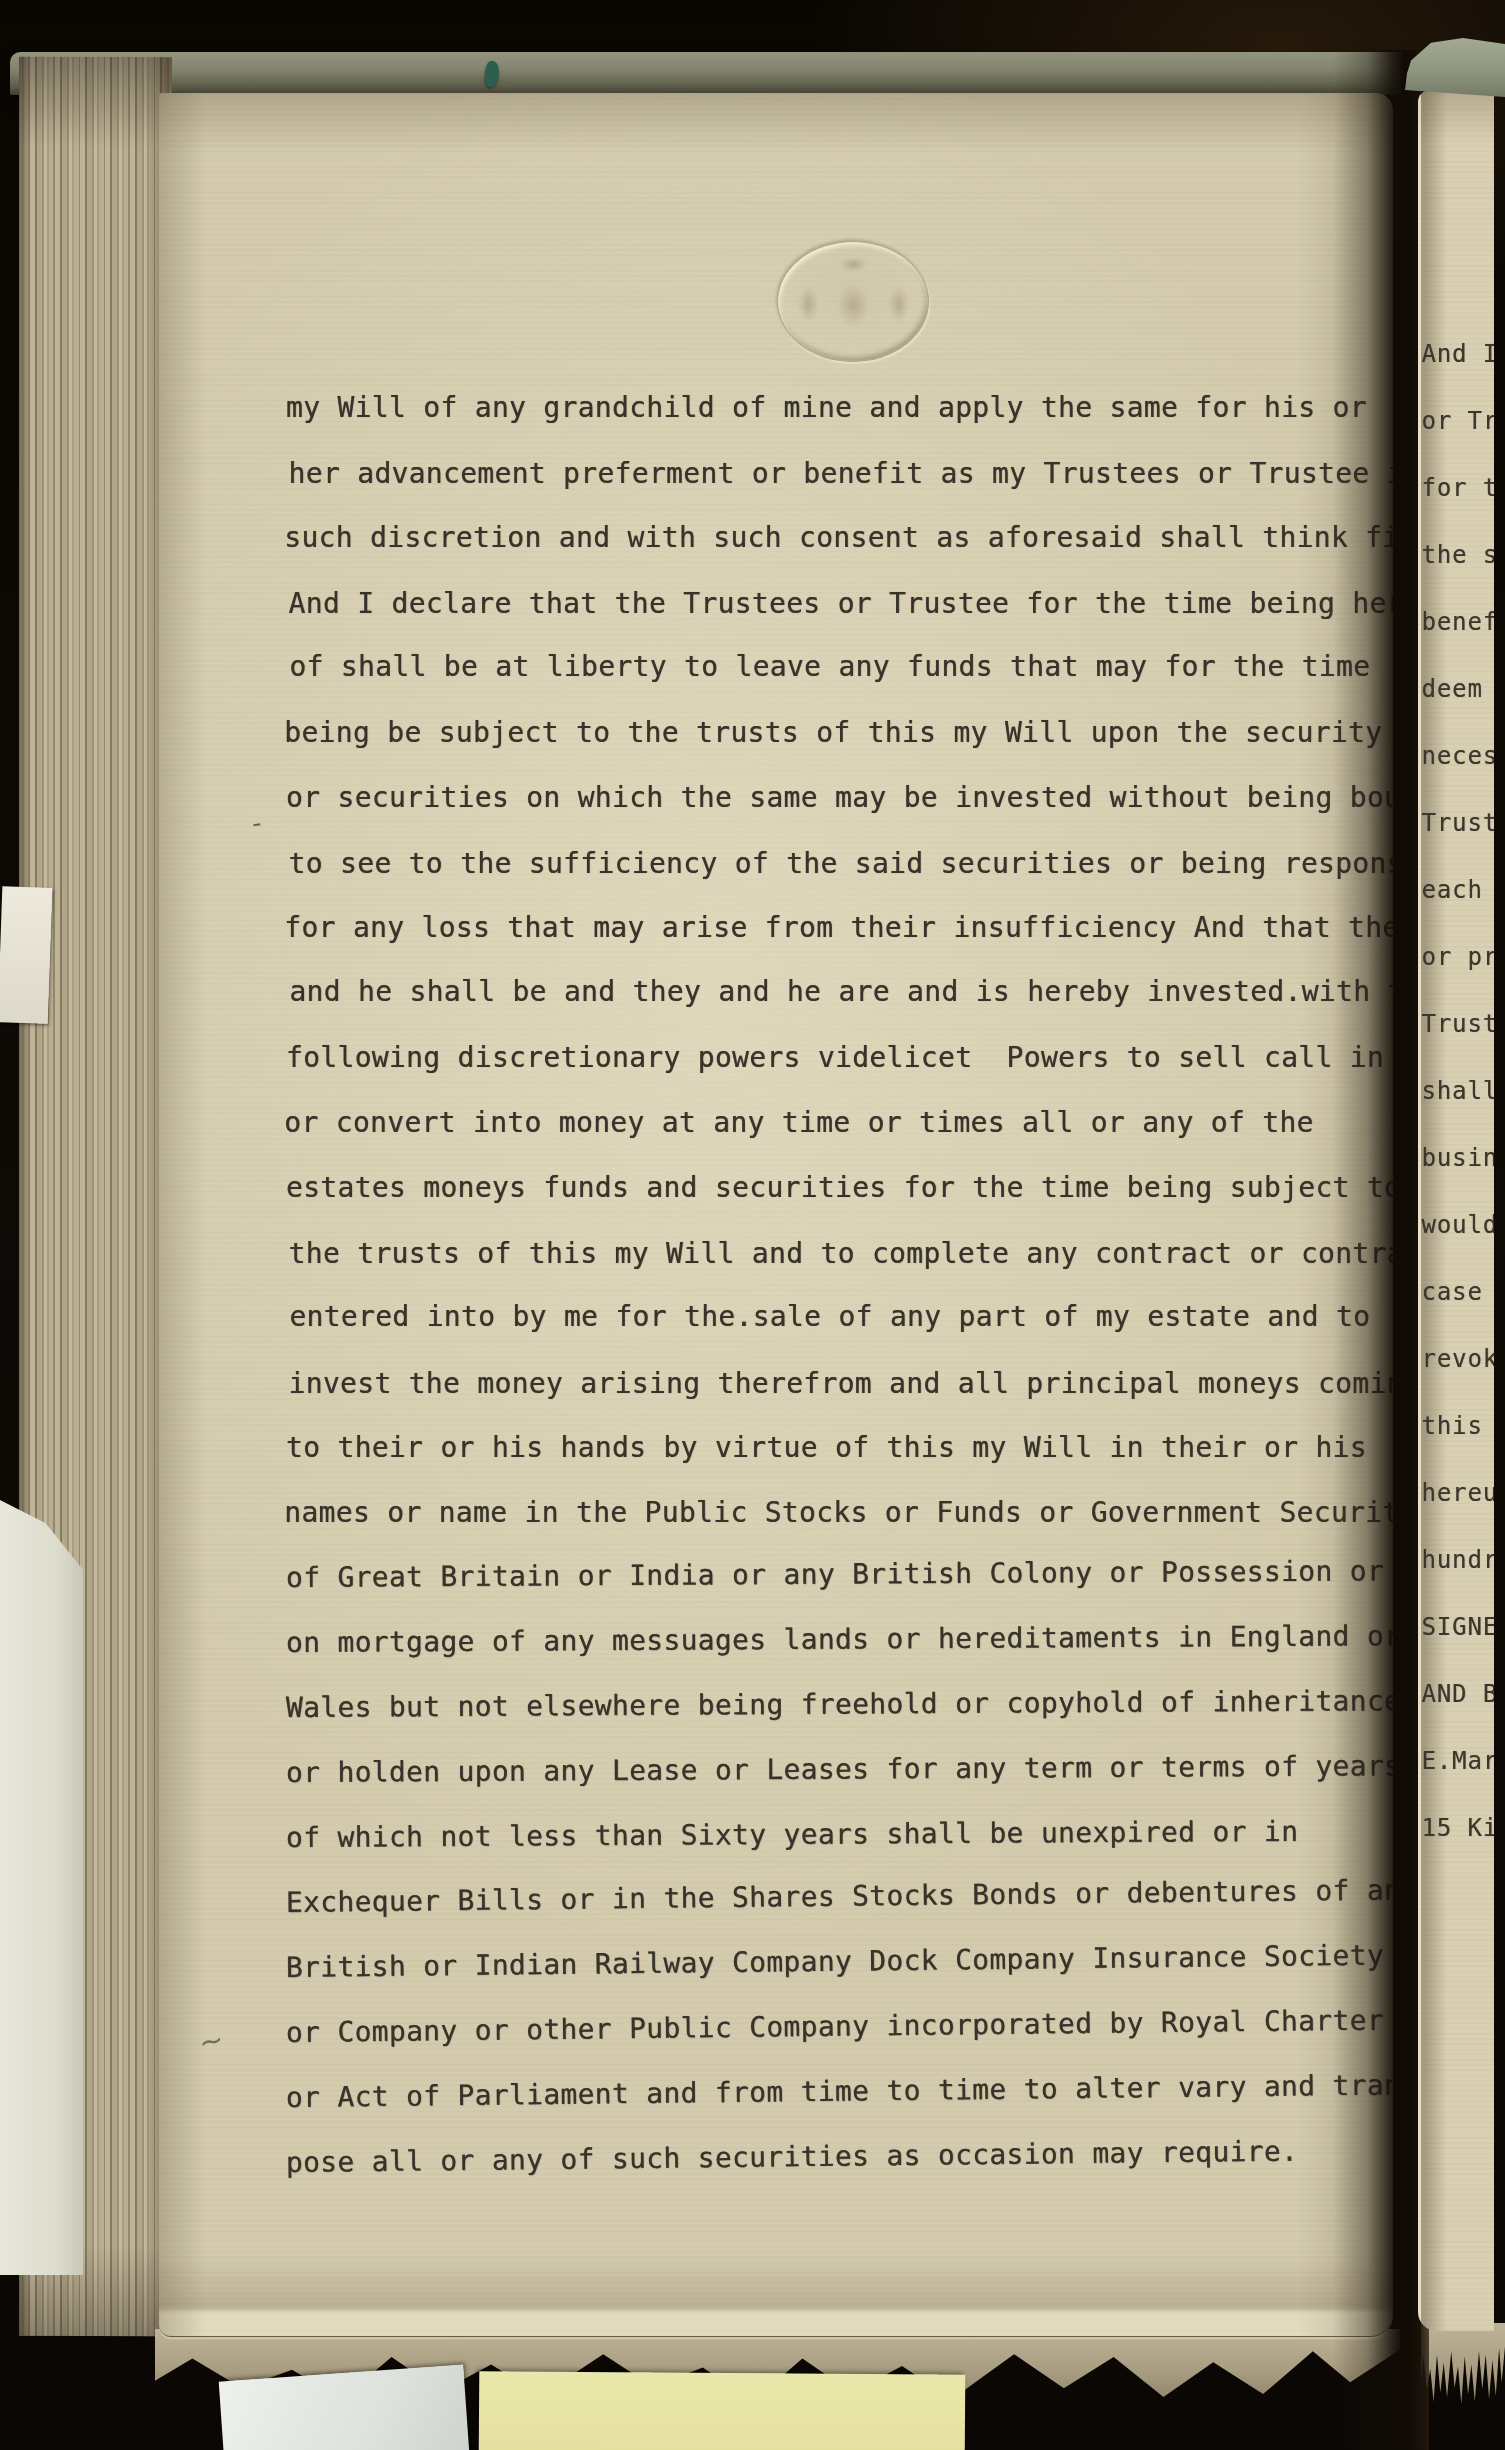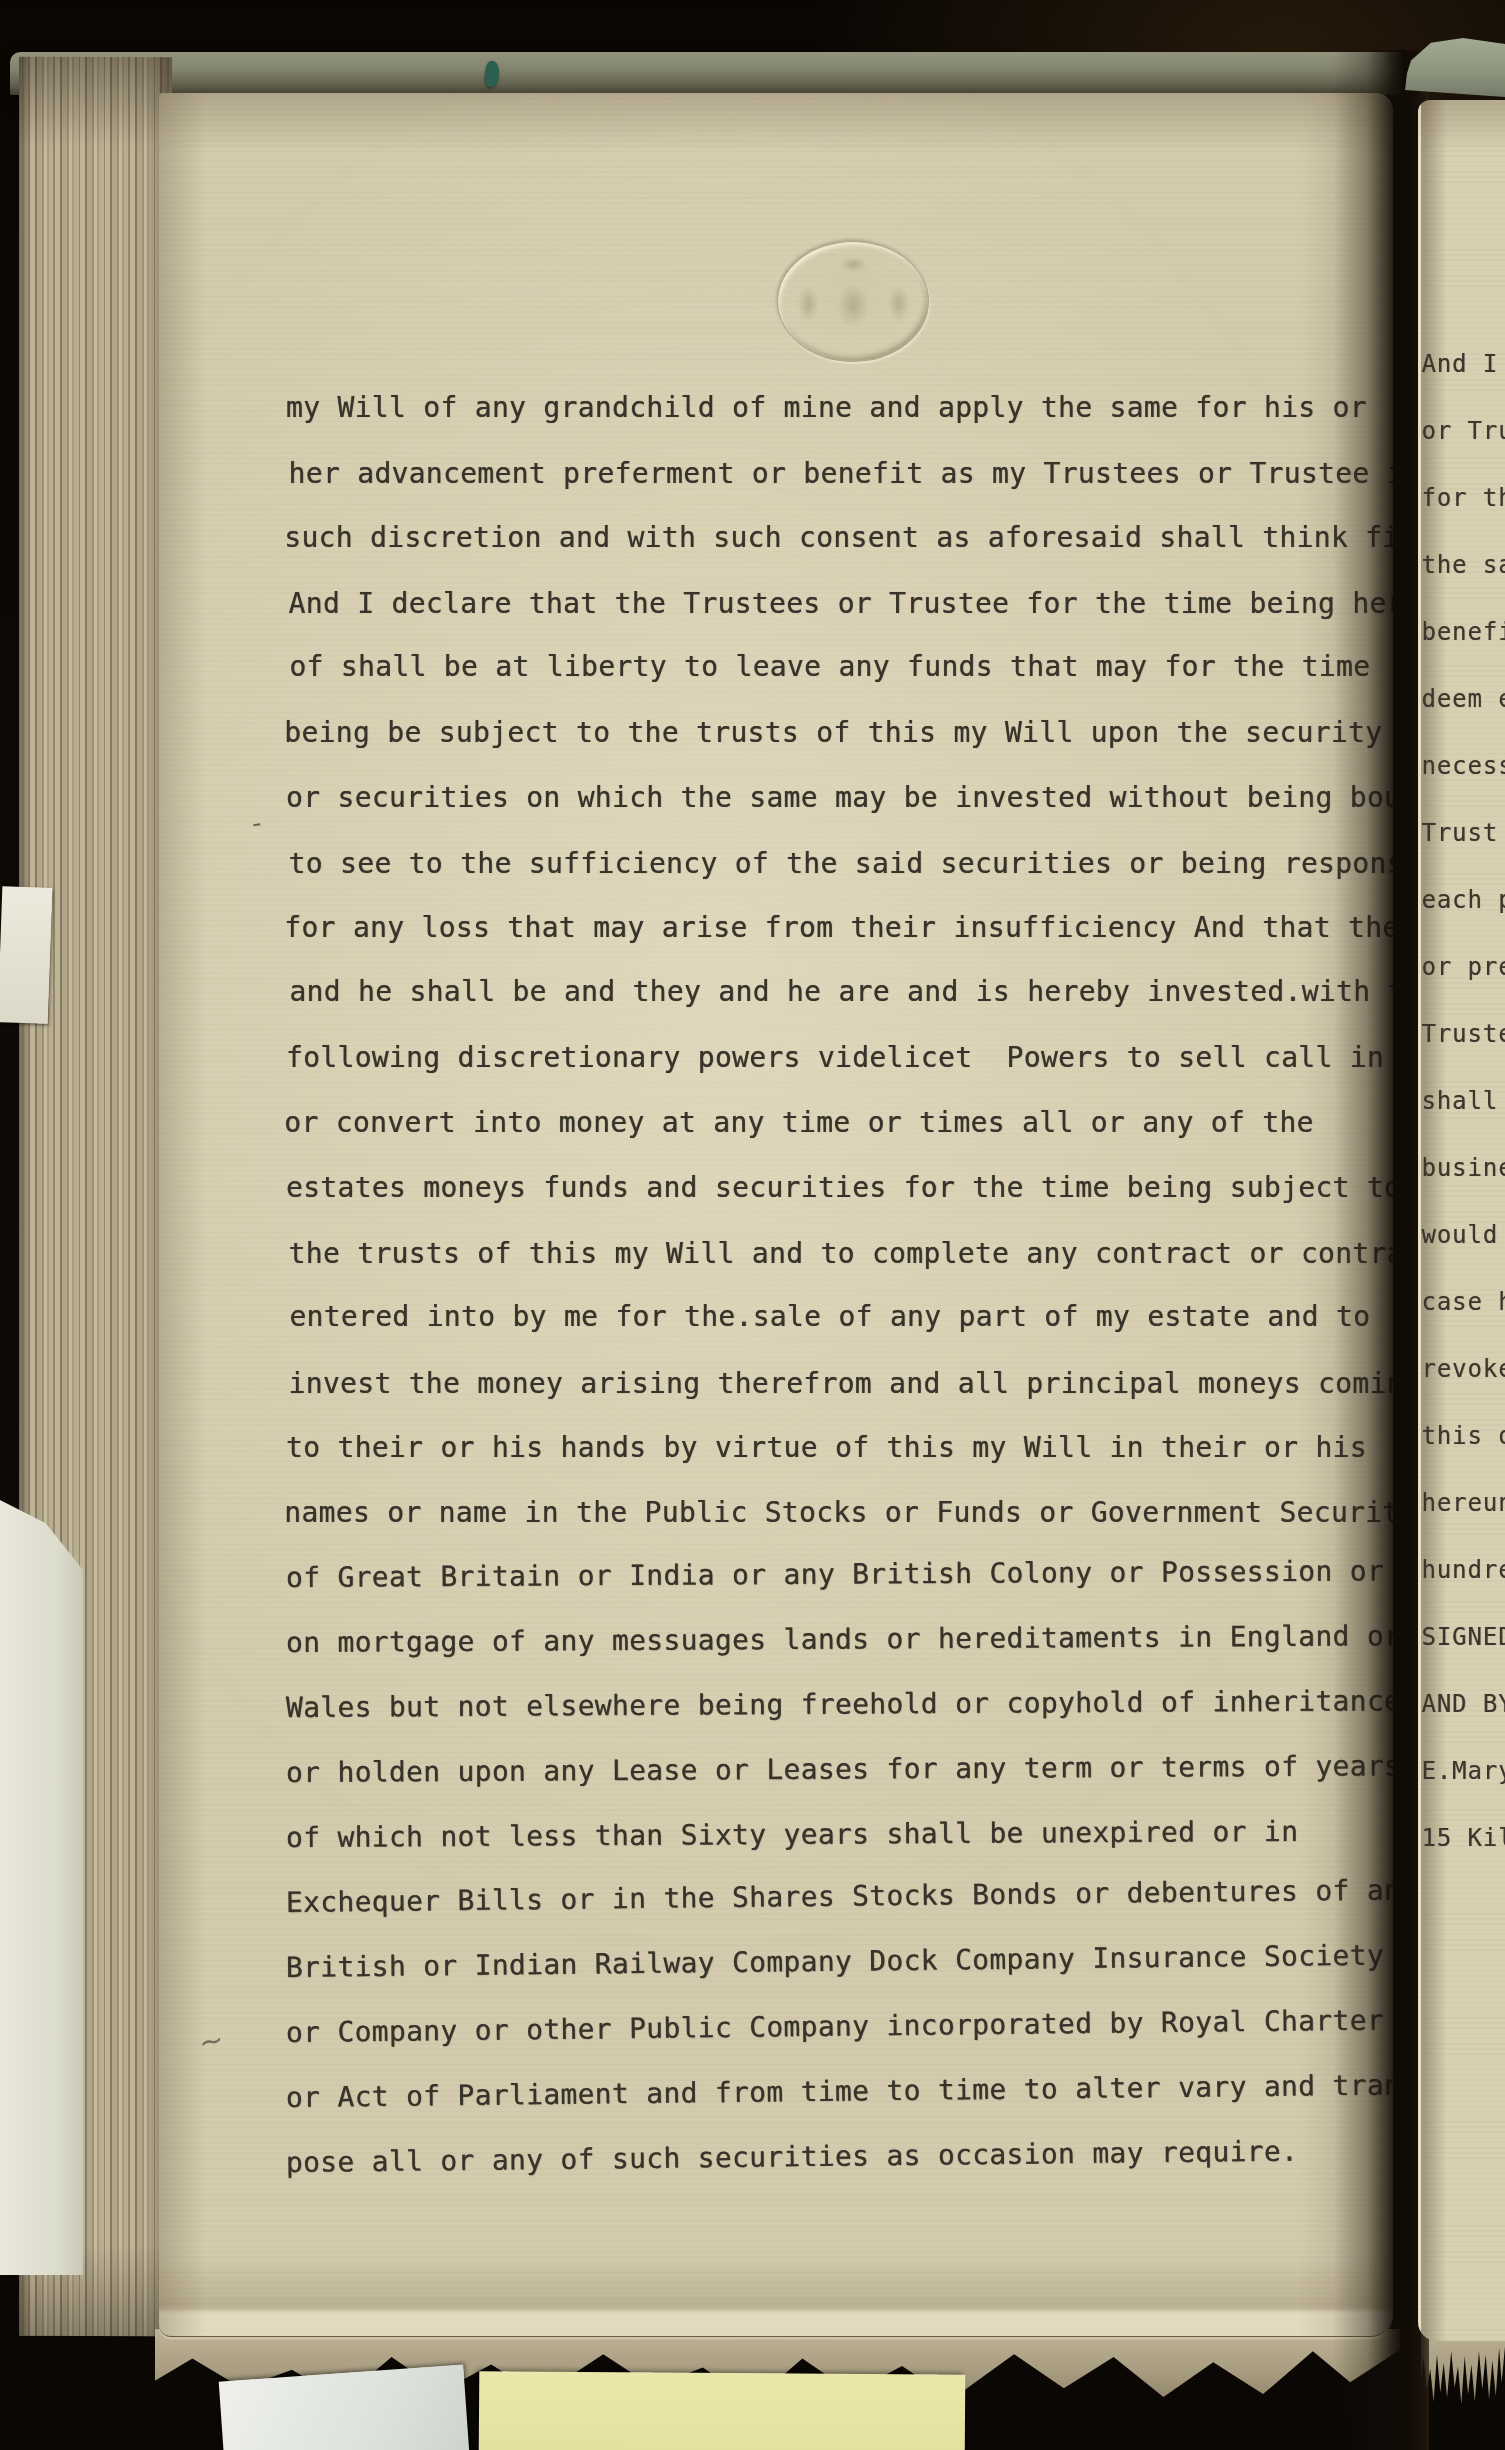--- a/index.html
+++ b/index.html
@@ -118,21 +118,21 @@
   .mark-squiggle{left:40px;top:1931px;font-size:29px;transform:rotate(-12deg);color:rgba(100,92,74,0.85);}
   
   .gutter{
     position:absolute;left:1333px;top:50px;width:96px;height:2400px;
     background:linear-gradient(90deg,
       rgba(22,15,8,0) 0%, rgba(24,17,9,0.30) 35%, rgba(16,11,6,0.85) 62%,
       #100a05 74%, #150e07 86%, rgba(40,30,16,0.75) 100%);
   }
   
   .page-right{
-    position:absolute;left:1418px;top:100px;width:88px;height:2241px;overflow:hidden;
+    position:absolute;left:1418px;top:90px;width:76px;height:2241px;overflow:hidden;
     background-color:#d9d0b3;
     background-image:
       linear-gradient(90deg, rgba(245,239,216,0.6) 0 2.6px, rgba(70,56,34,0.35) 3.4px 6.9px, rgba(0,0,0,0) 29px),
       linear-gradient(180deg, rgba(95,82,56,0.30) 0, rgba(0,0,0,0) 52px),
       repeating-linear-gradient(0deg, rgba(120,110,82,0.05) 0 1.7px, rgba(0,0,0,0) 1.7px 5.2px);
     border-radius:12px 0 0 19px;
   }
   .tape-remnant{
     position:absolute;left:1405px;top:38px;width:100px;height:59px;
     background:linear-gradient(180deg,#a3aa94 0%,#8f967f 55%,#747a66 100%);

